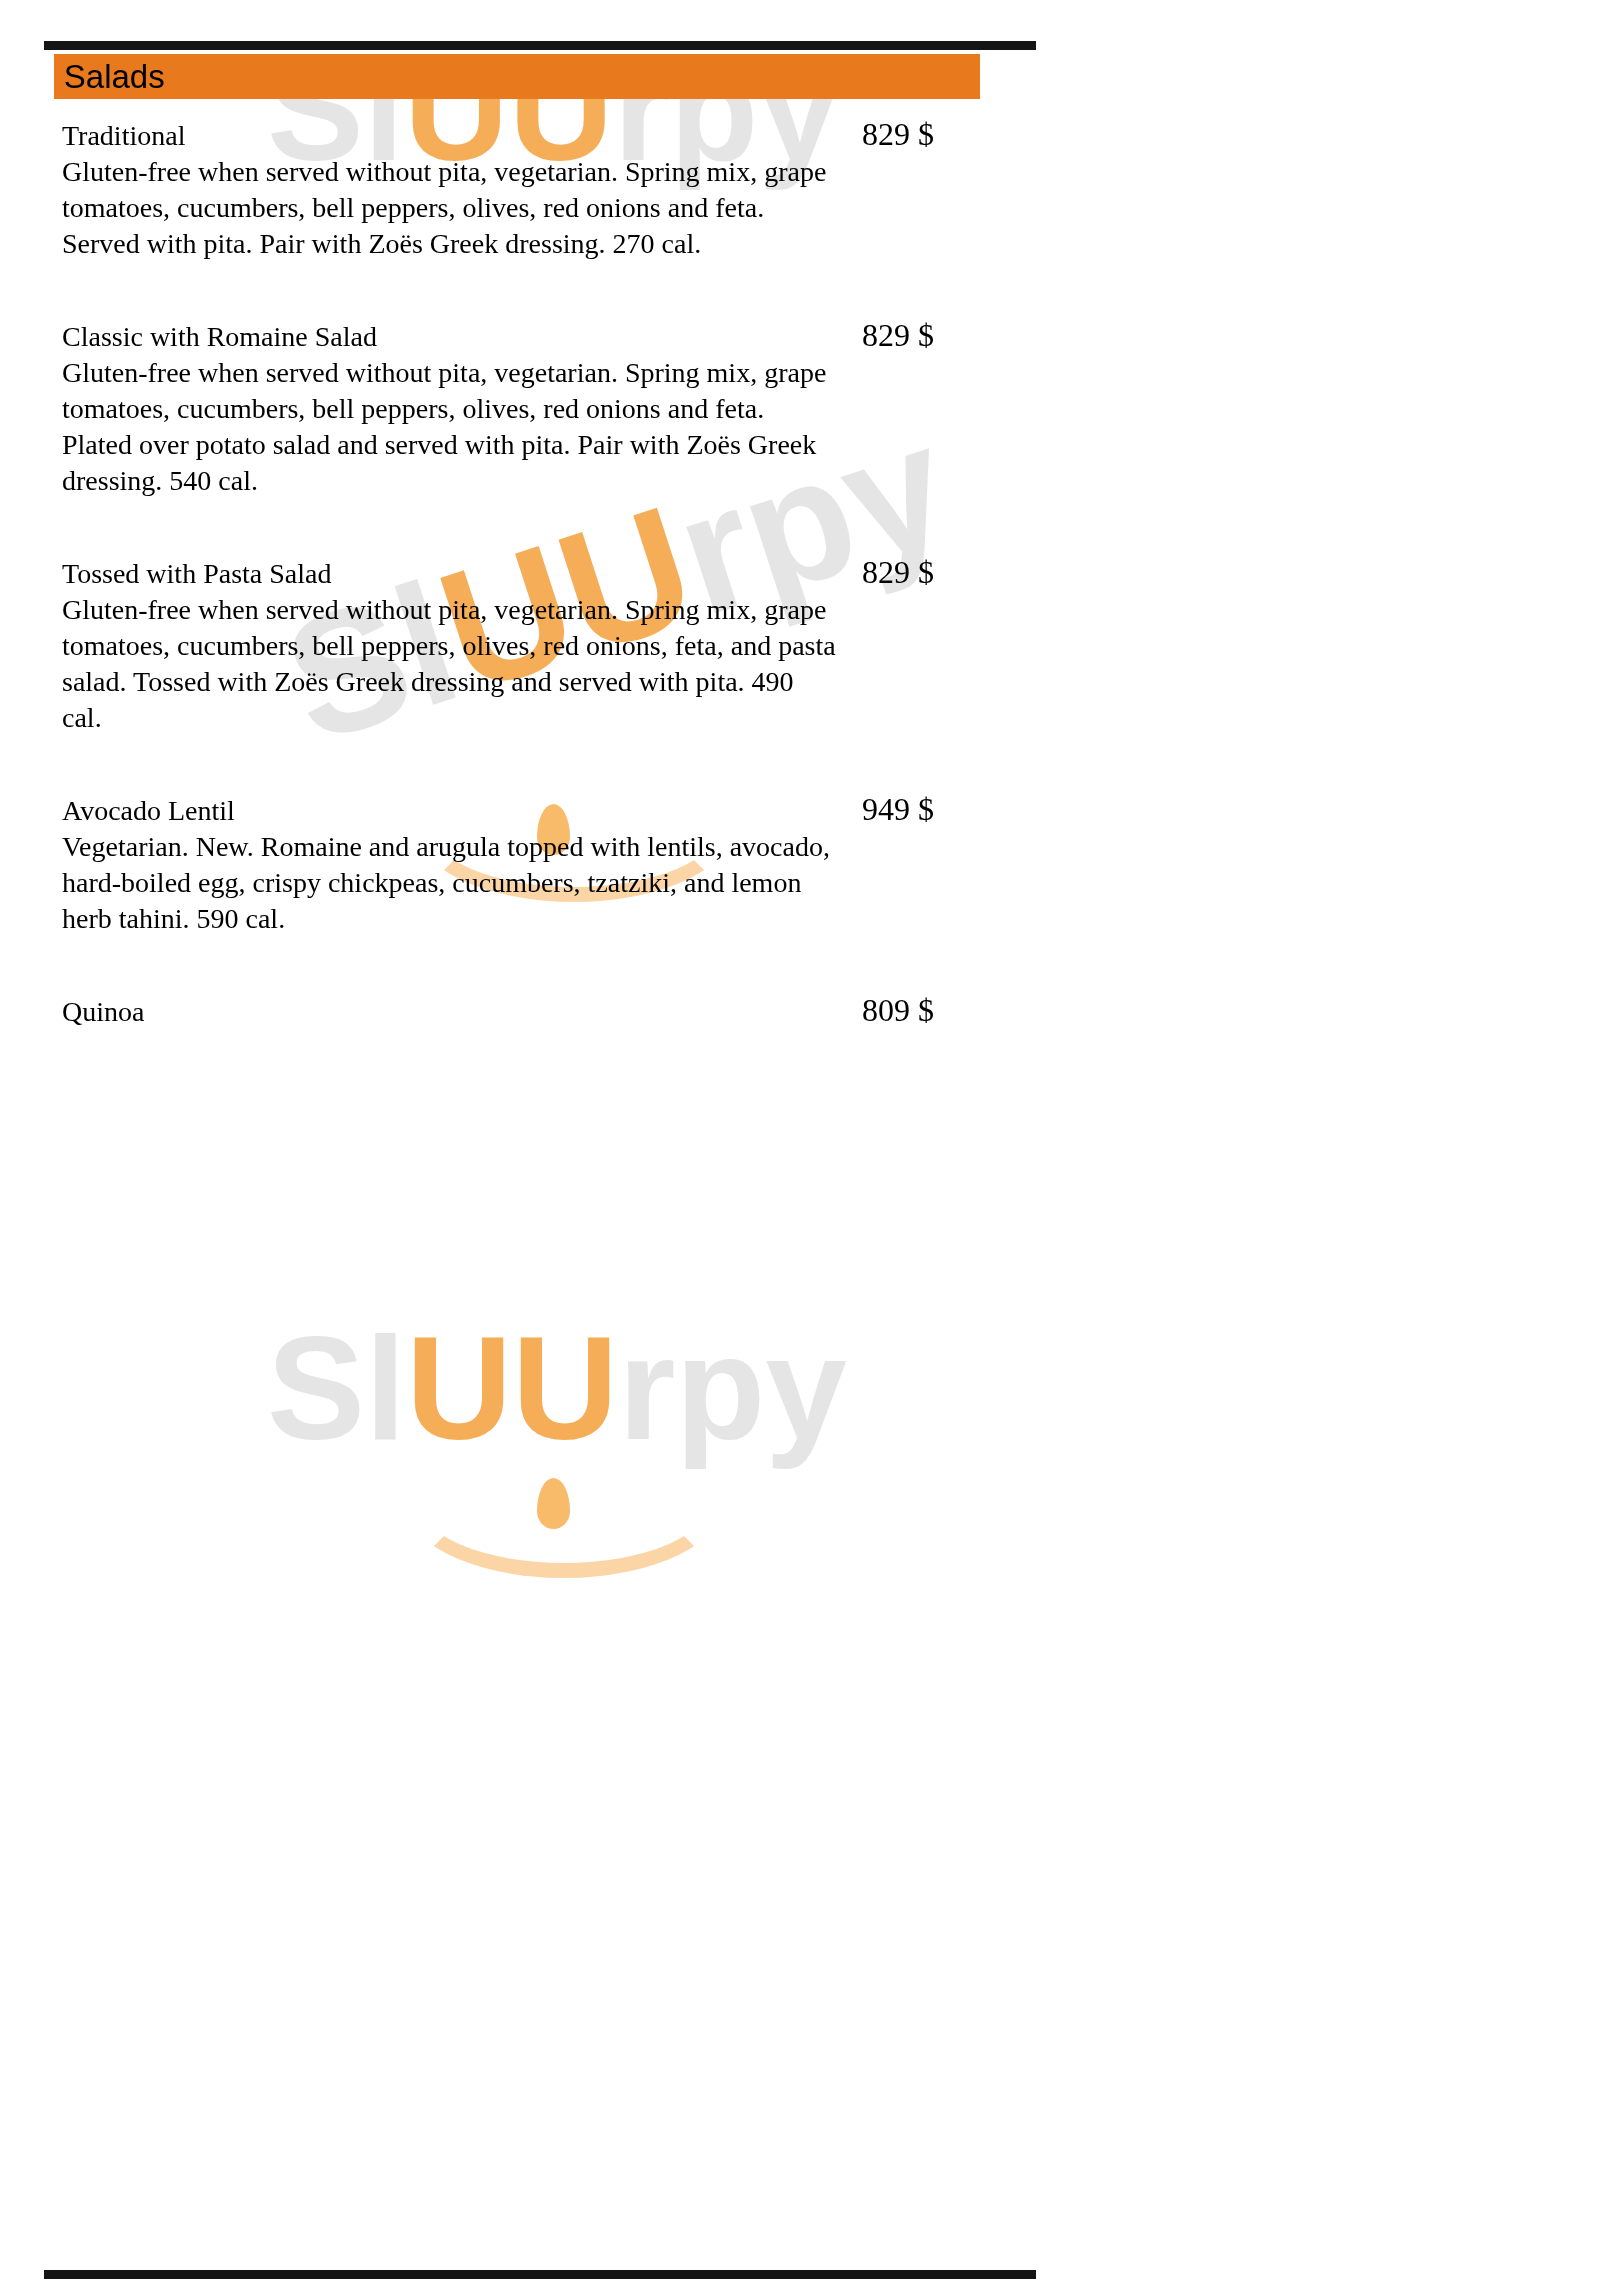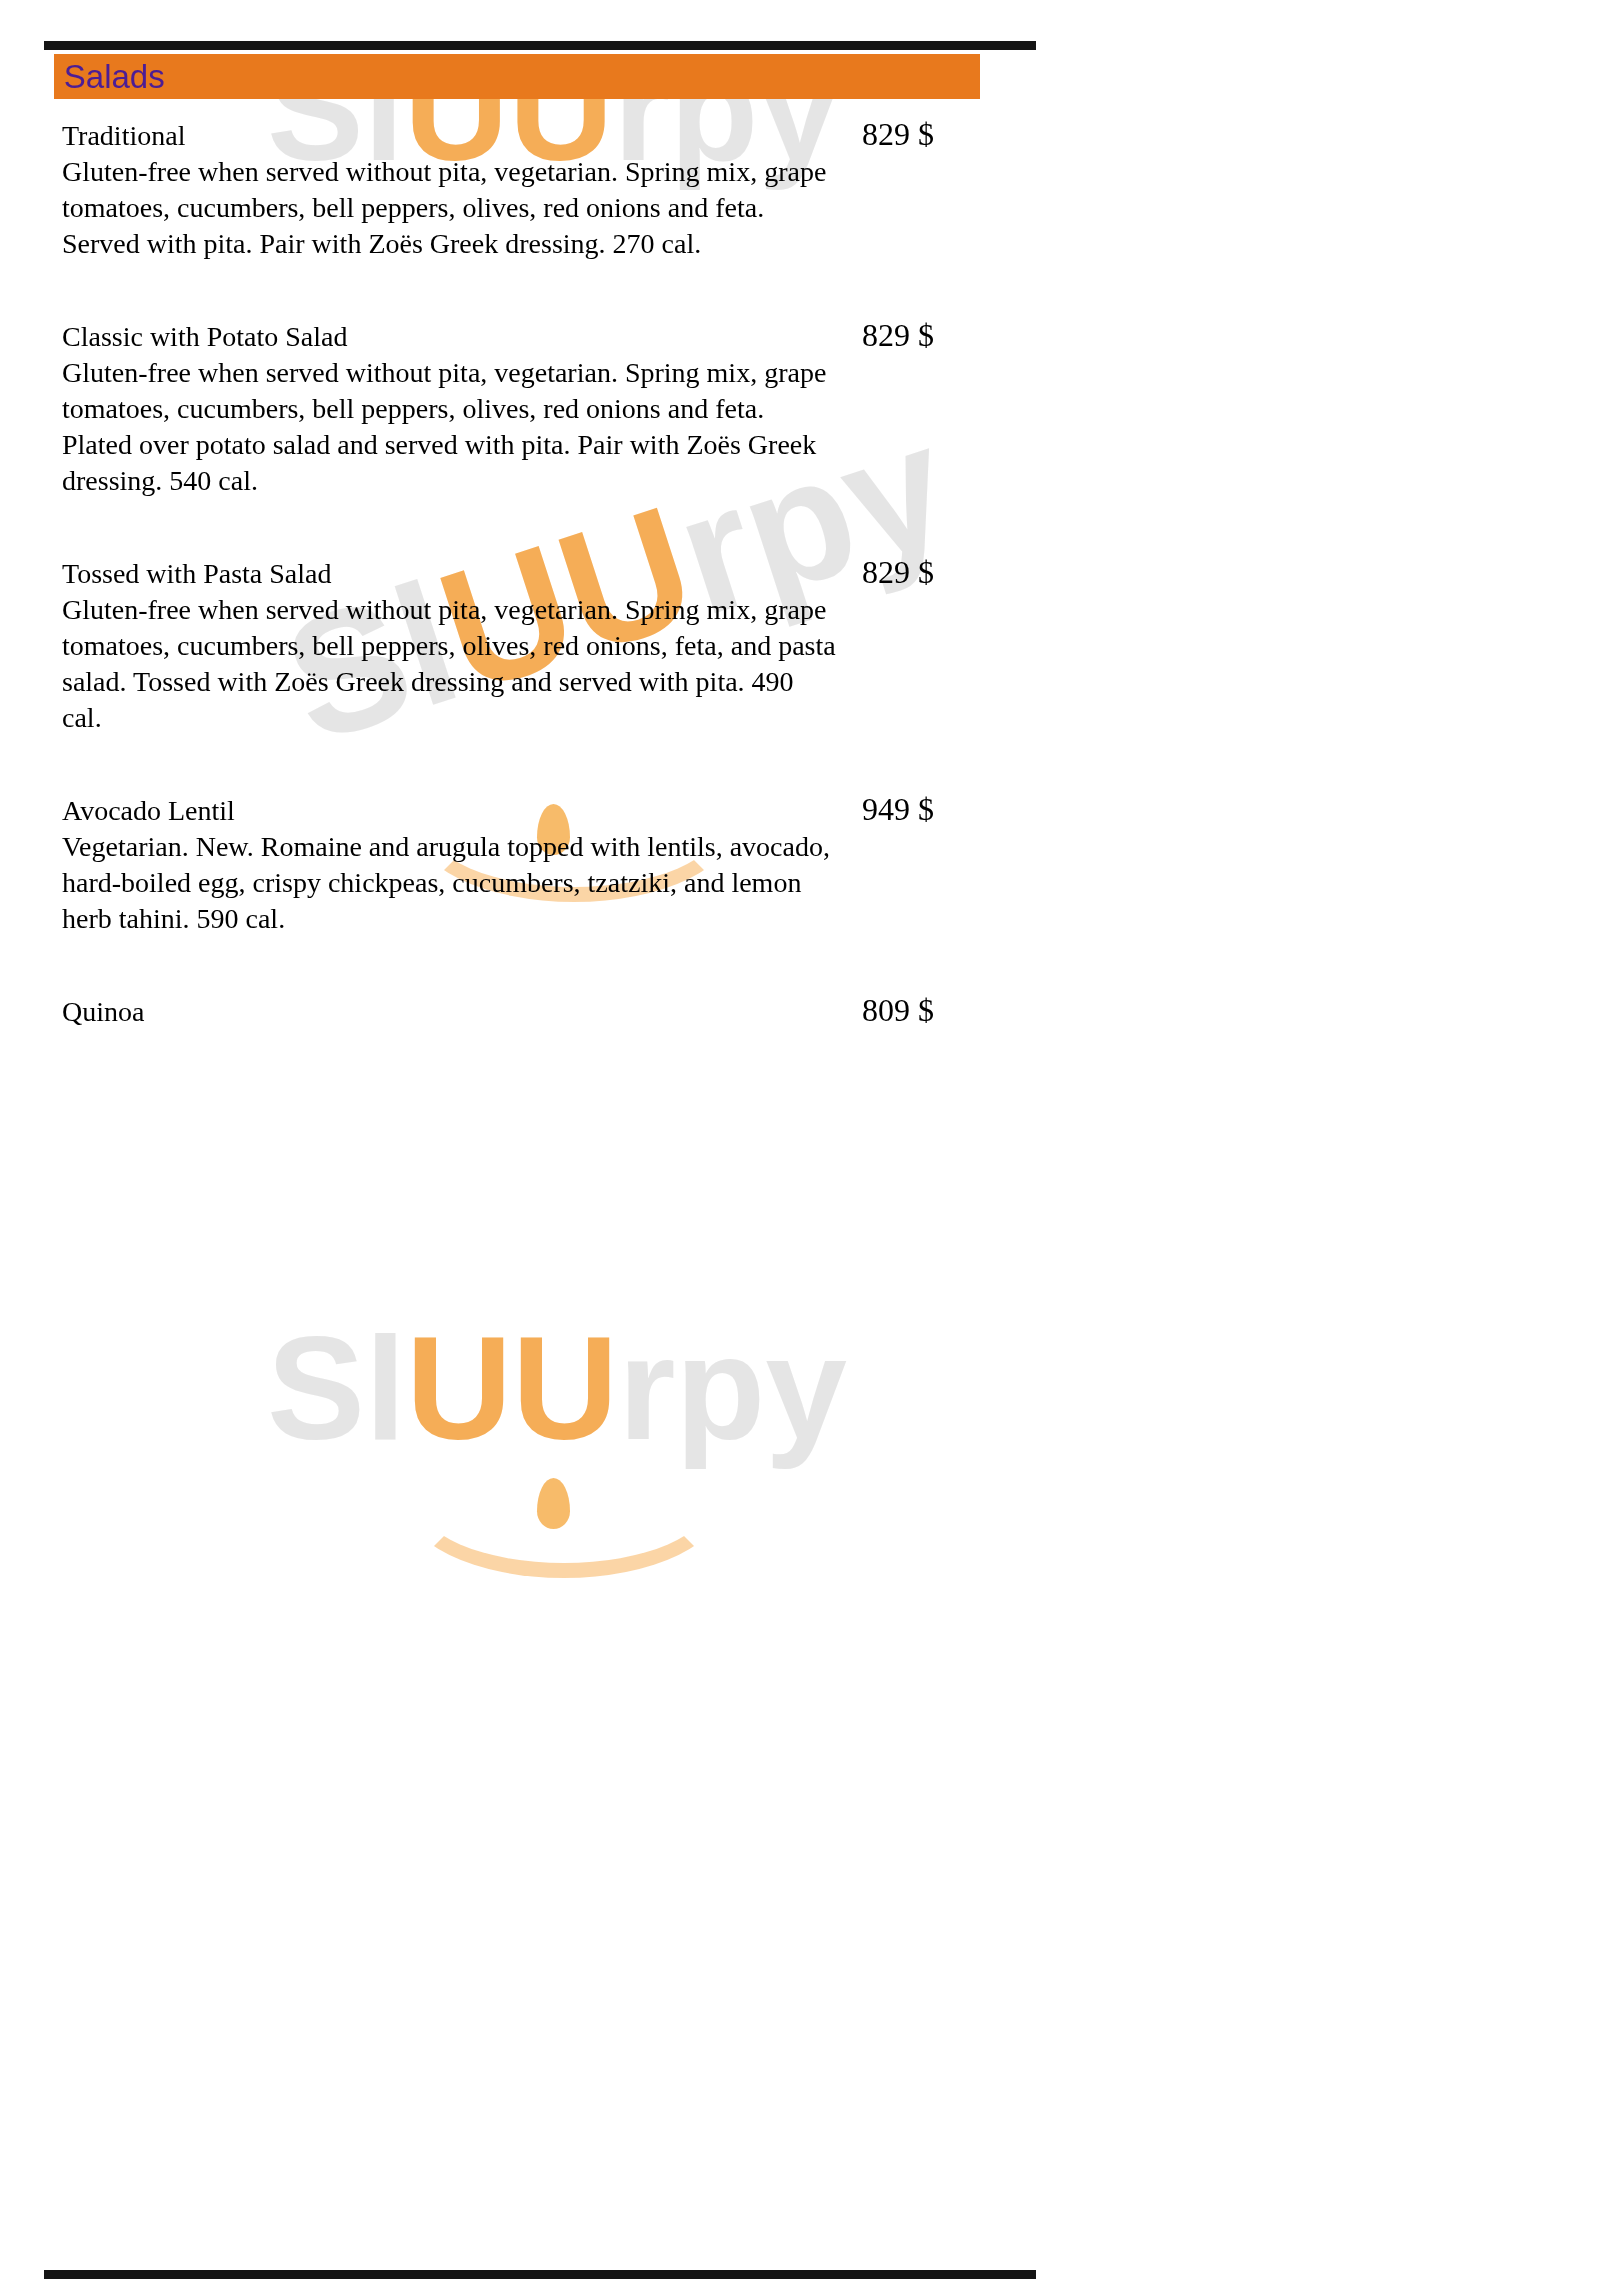--- a/index.html
+++ b/index.html
@@ -79,21 +79,21 @@
     top: 54px;
     width: 926px;
     height: 45px;
     background: #E8791D;
     display: flex;
     align-items: center;
   }
   .section-header .section-title {
     font-family: "Liberation Sans", sans-serif;
     font-size: 33px;
-    color: #4c1d95;
+    color: #000000;
     padding-left: 9.8px;
     line-height: 1;
   }
 
   .menu-items {
     position: absolute;
     left: 62px;
     top: 116px;
     width: 872px;
   }
@@ -146,21 +146,21 @@
   <div class="menu-item">
     <div class="item-head">
       <span class="item-name">Traditional</span>
       <span class="item-price">829 $</span>
     </div>
     <div class="item-desc">Gluten-free when served without pita, vegetarian. Spring mix, grape tomatoes, cucumbers, bell peppers, olives, red onions and feta. Served with pita. Pair with Zoës Greek dressing. 270 cal.</div>
   </div>
 
   <div class="menu-item">
     <div class="item-head">
-      <span class="item-name">Classic with Potato Salad</span>
+      <span class="item-name">Classic with Romaine Salad</span>
       <span class="item-price">829 $</span>
     </div>
     <div class="item-desc">Gluten-free when served without pita, vegetarian. Spring mix, grape tomatoes, cucumbers, bell peppers, olives, red onions and feta. Plated over potato salad and served with pita. Pair with Zoës Greek dressing. 540 cal.</div>
   </div>
 
   <div class="menu-item">
     <div class="item-head">
       <span class="item-name">Tossed with Pasta Salad</span>
       <span class="item-price">829 $</span>
     </div>

